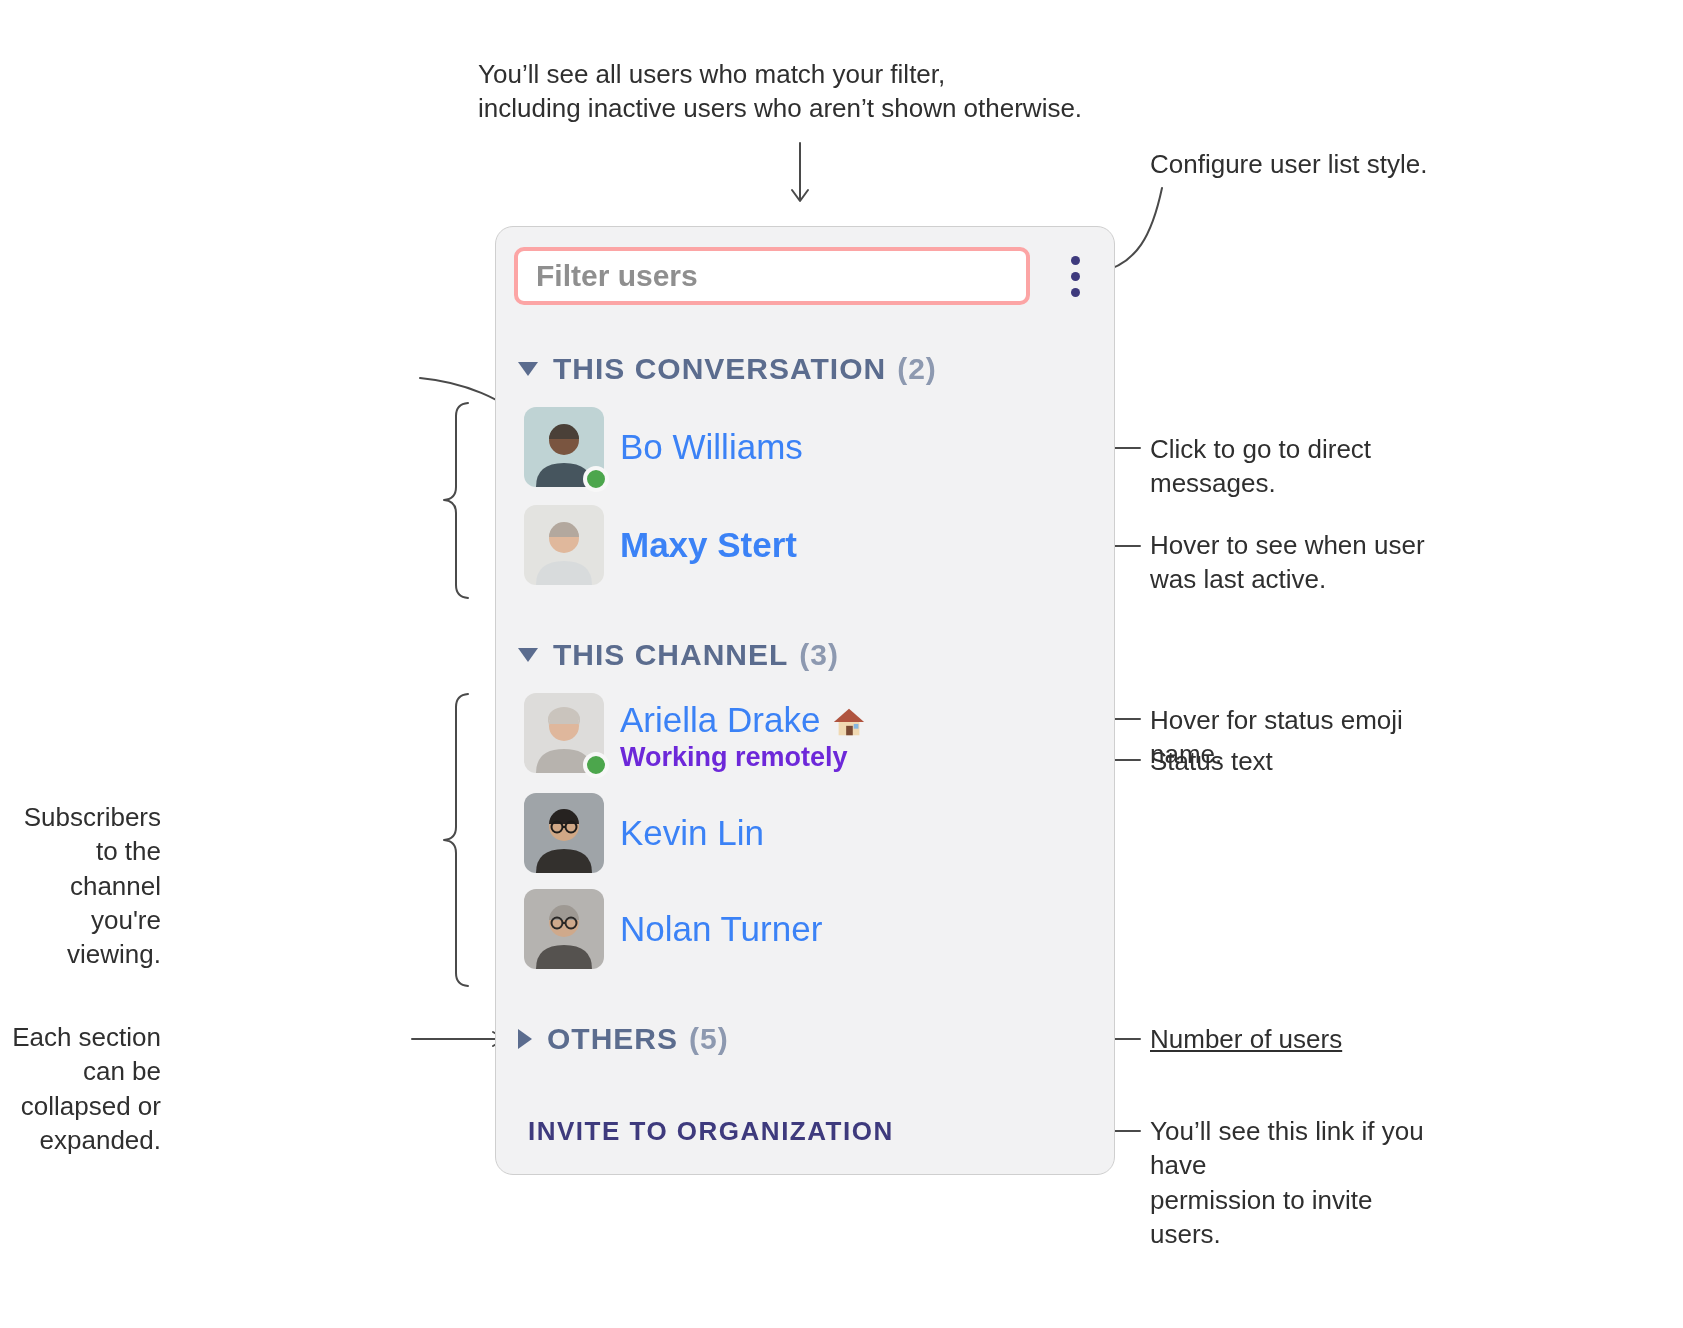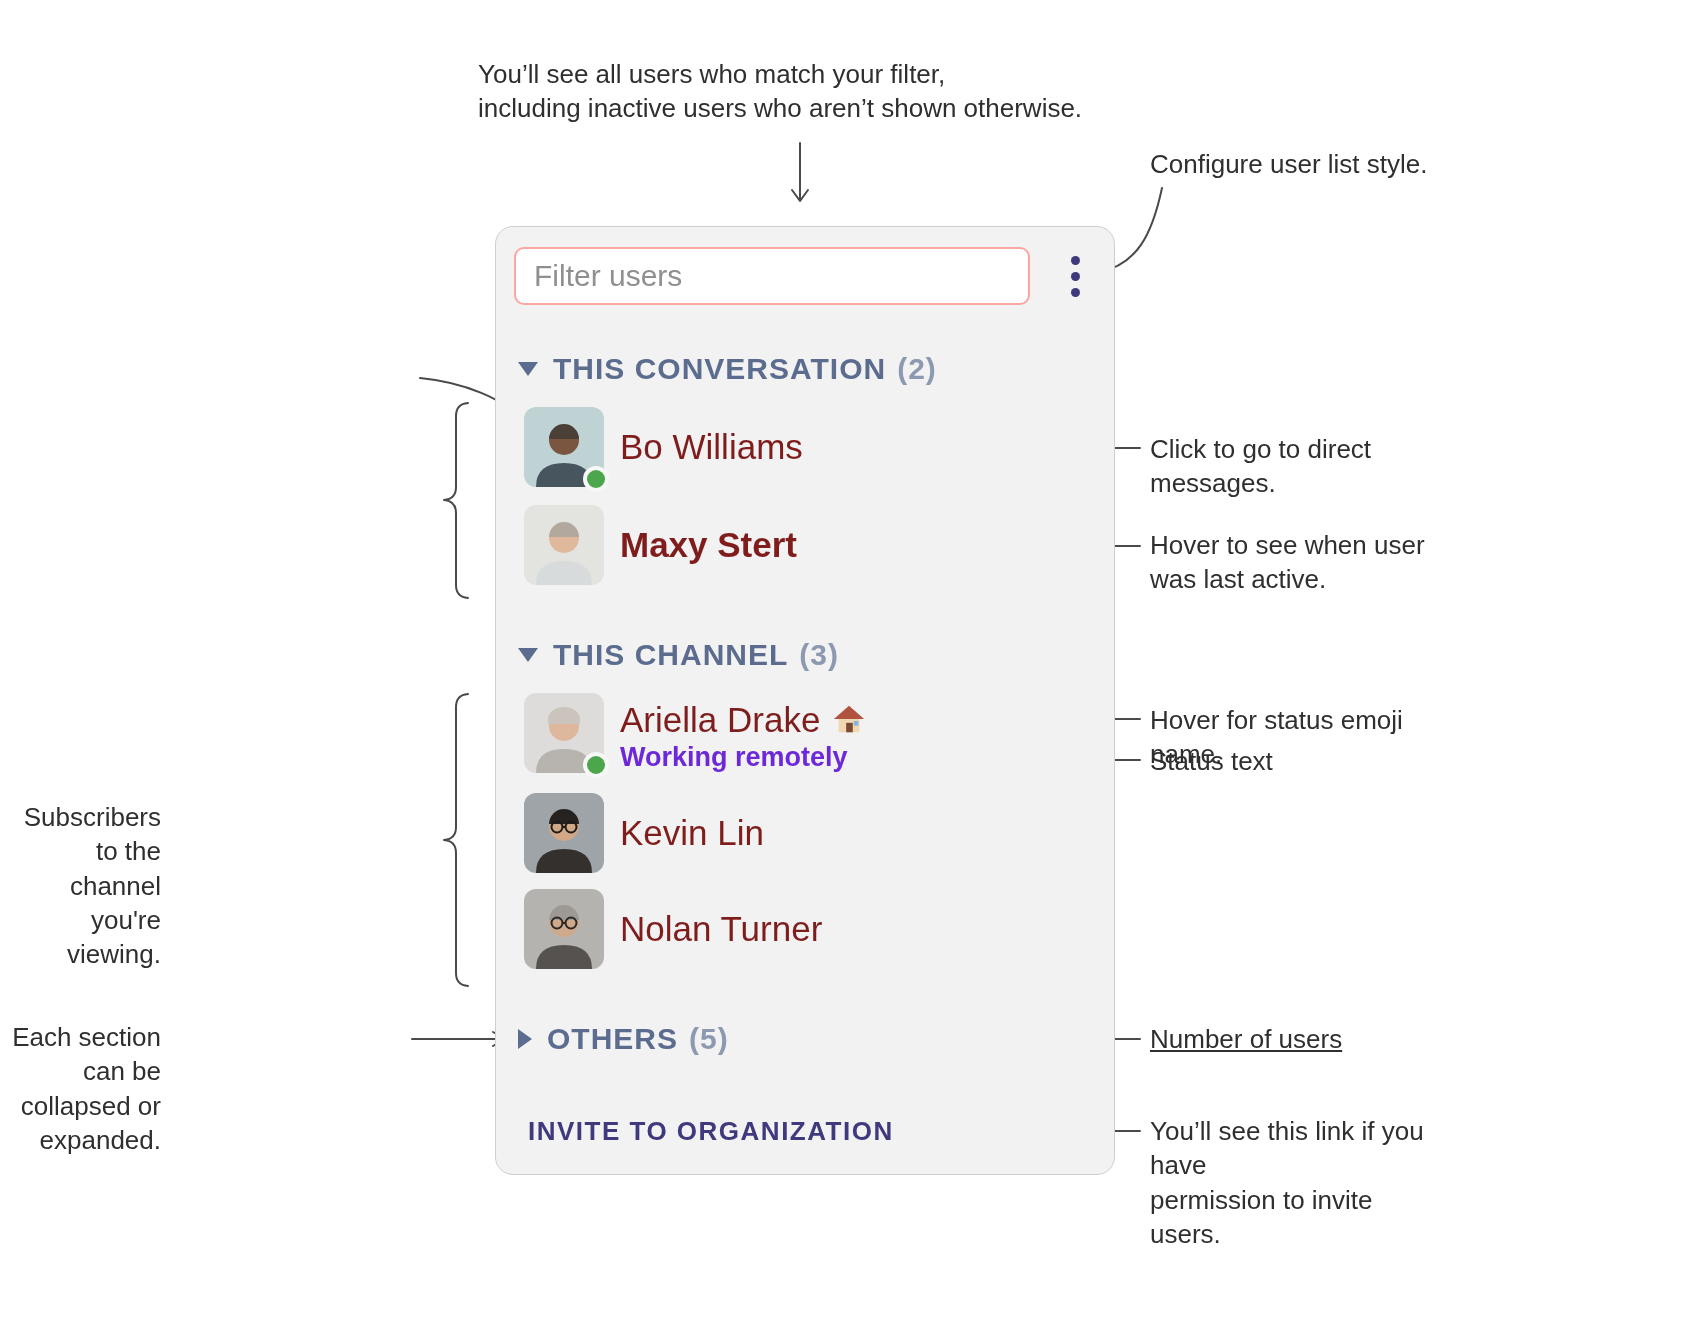--- a/index.html
+++ b/index.html
@@ -30,26 +30,27 @@
   .panel{
     position:absolute;left:495px;top:226px;width:618px;height:947px;
     background:#f2f2f3;
     border:1px solid #cfcfcf;
     border-radius:18px;
   }
   .filter-input{
     position:absolute;left:514px;top:247px;width:516px;height:58px;
     box-sizing:border-box;
     background:#ffffff;
-    border:2px solid #fca5a5;
+    border:4px solid #fca5a5;
     border-radius:10px;
     padding:0 18px;
     font-family:"Liberation Sans", sans-serif;
     font-size:30px;color:#444;
     outline:none;
+    font-weight:bold;
   }
   .filter-input::placeholder{color:#8f8f8f;opacity:1;}
   .menu-button{
     position:absolute;left:1060px;top:250px;width:30px;height:52px;
     display:flex;flex-direction:column;align-items:center;justify-content:center;gap:7px;
     cursor:pointer;
   }
   .menu-button .dot{width:9px;height:9px;border-radius:50%;background:#3e3a7d;}
   .section-header{
     position:absolute;left:518px;
@@ -63,22 +64,22 @@
   .avatar{position:absolute;width:80px;height:80px;cursor:pointer;}
   .avatar .pic{width:80px;height:80px;border-radius:12px;overflow:hidden;}
   .avatar .pic svg{display:block;}
   .presence-dot{
     position:absolute;right:-5px;bottom:-5px;
     width:18px;height:18px;border-radius:50%;
     background:#4ca64c;border:4px solid #f7f7f7;
   }
   .user-name{
     position:absolute;left:620px;
-    font-size:35px;color:#7f1d1d;cursor:pointer;
-    display:flex;align-items:center;gap:12px;
+    font-size:35px;color:#3b82f6;cursor:pointer;
+    display:flex;align-items:flex-end;gap:12px;
   }
   .user-status{
     position:absolute;left:620px;
     font-size:27px;color:#6d28d9;font-weight:bold;
   }
   .invite-link{
     position:absolute;left:528px;top:1116px;
     font-size:26px;font-weight:bold;letter-spacing:1.5px;
     color:#3e3a7d;cursor:pointer;
   }

